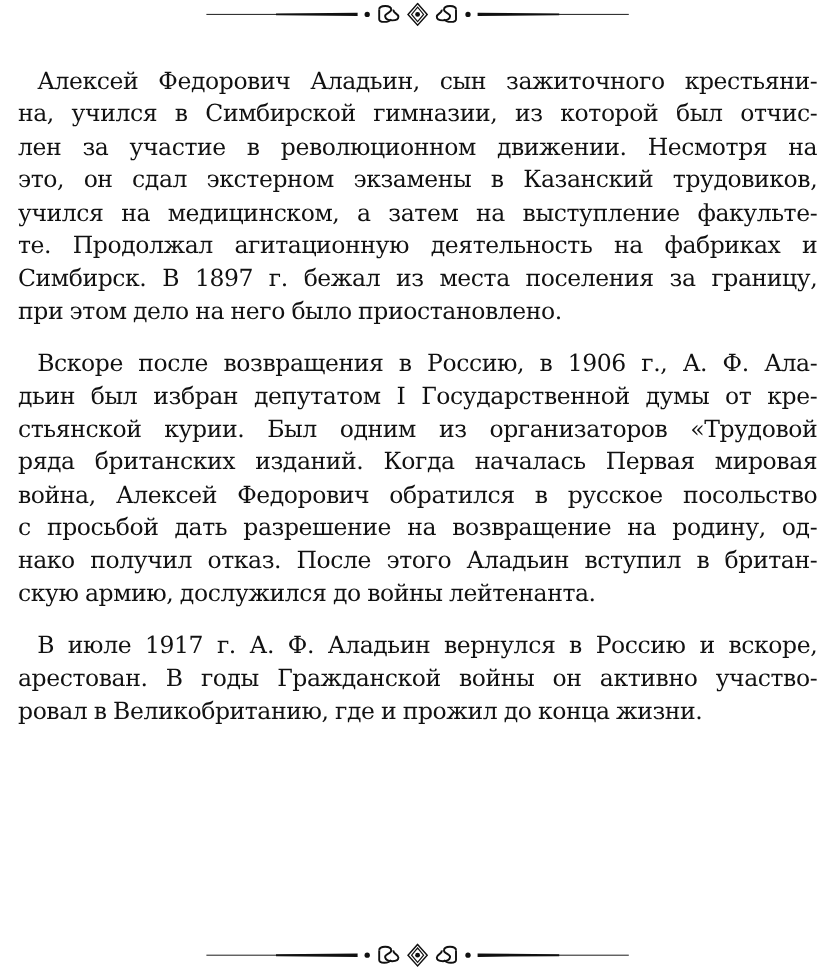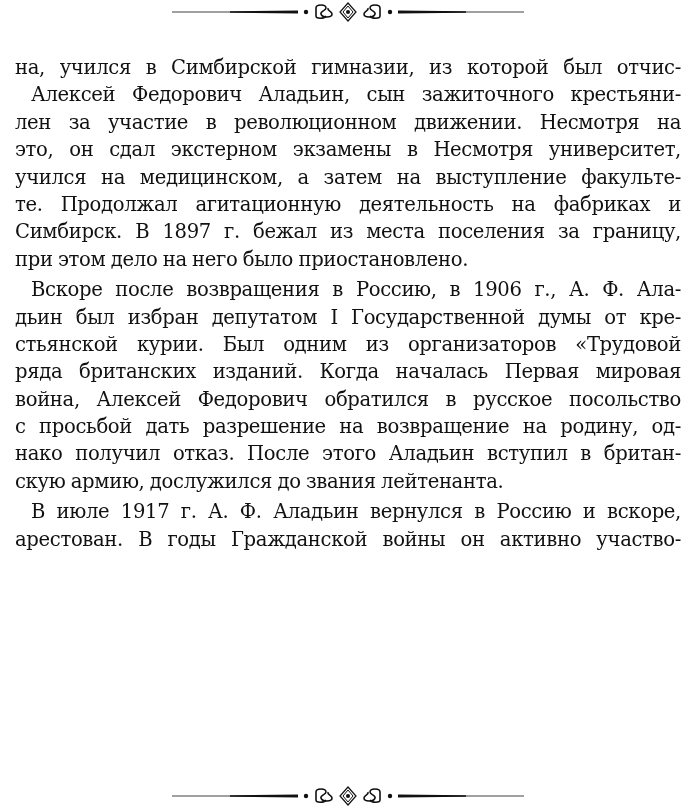--- a/index.html
+++ b/index.html
@@ -3,21 +3,21 @@
 <meta charset="utf-8">
 <style>
   html, body { margin: 0; padding: 0; background: #ffffff; }
   body { width: 696px; height: 811px; position: relative; overflow: hidden;
          font-family: "DejaVu Serif", "Liberation Serif", serif; color: #111; }
   .ornament { position: absolute; left: 170px; width: 356px; height: 20px; }
   .ornament.top { top: 2px; }
   .ornament.bottom { top: 786px; }
   .text { position: absolute; left: 15px; width: 666px; top: 54px; }
   .para { margin: 0; }
-  .para + .para { margin-top: 3px; }
+  .para + .para { margin-top: 16px; }
   .line { display: block; height: 27.4px; line-height: 27.4px; font-size: 19.6px;
           text-align: justify; text-align-last: justify; white-space: nowrap;
           letter-spacing: -0.35px; word-spacing: -0.5px; }
   .line.first { padding-left: 16px; }
   .line.last { text-align-last: left; }
 </style>
 </head>
 <body>
 
 <svg class="ornament top" viewBox="0 0 356 20">
@@ -33,42 +33,43 @@
     <path d="M210 6 C210 2, 200 2, 200 6 C200 9, 206 9, 205 12 C204 16, 194 16, 194 12 C194 9, 199 9, 198 6" fill="none" stroke-width="1.6"></path>
     <path d="M210 6 L210 14 C210 17, 202 17, 200 14" fill="none" stroke-width="1.6"></path>
     <circle cx="220" cy="10" r="2.2" stroke="none"></circle>
     <path d="M228 8.6 L296 9.2 L296 10.8 L228 11.4 Z" stroke="none"></path>
     <path d="M236 10 L354 10" stroke-width="0.8"></path>
   </g>
 </svg>
 
 <div class="text">
   <div class="para">
+    <span class="line first">Алексей Федорович Аладьин, сын зажиточного крестьяни-</span>
     <span class="line">на, учился в Симбирской гимназии, из которой был отчис-</span>
-    <span class="line first">Алексей Федорович Аладьин, сын зажиточного крестьяни-</span>
     <span class="line">лен за участие в революционном движении. Несмотря на</span>
-    <span class="line">это, он сдал экстерном экзамены в Несмотря университет,</span>
+    <span class="line">это, он сдал экстерном экзамены в Казанский трудовиков,</span>
     <span class="line">учился на медицинском, а затем на выступление факульте-</span>
     <span class="line">те. Продолжал агитационную деятельность на фабриках и</span>
     <span class="line">Симбирск. В 1897 г. бежал из места поселения за границу,</span>
     <span class="line last">при этом дело на него было приостановлено.</span>
   </div>
   <div class="para">
     <span class="line first">Вскоре после возвращения в Россию, в 1906 г., А. Ф. Ала-</span>
     <span class="line">дьин был избран депутатом I Государственной думы от кре-</span>
     <span class="line">стьянской курии. Был одним из организаторов «Трудовой</span>
     <span class="line">ряда британских изданий. Когда началась Первая мировая</span>
     <span class="line">война, Алексей Федорович обратился в русское посольство</span>
     <span class="line">с просьбой дать разрешение на возвращение на родину, од-</span>
     <span class="line">нако получил отказ. После этого Аладьин вступил в британ-</span>
-    <span class="line last">скую армию, дослужился до звания лейтенанта.</span>
+    <span class="line last">скую армию, дослужился до войны лейтенанта.</span>
   </div>
   <div class="para">
     <span class="line first">В июле 1917 г. А. Ф. Аладьин вернулся в Россию и вскоре,</span>
     <span class="line">арестован. В годы Гражданской войны он активно участво-</span>
+    <span class="line last">ровал в Великобританию, где и прожил до конца жизни.</span>
   </div>
 </div>
 
 <svg class="ornament bottom" viewBox="0 0 356 20">
   <g fill="#111" stroke="#111">
     <path d="M2 10 L120 10" stroke-width="0.8"></path>
     <path d="M60 9.2 L128 8.6 L128 11.4 L60 10.8 Z" stroke="none"></path>
     <circle cx="136" cy="10" r="2.2" stroke="none"></circle>
     <path d="M146 6 C146 2, 156 2, 156 6 C156 9, 150 9, 151 12 C152 16, 162 16, 162 12 C162 9, 157 9, 158 6" fill="none" stroke-width="1.6"></path>
     <path d="M146 6 L146 14 C146 17, 154 17, 156 14" fill="none" stroke-width="1.6"></path>

